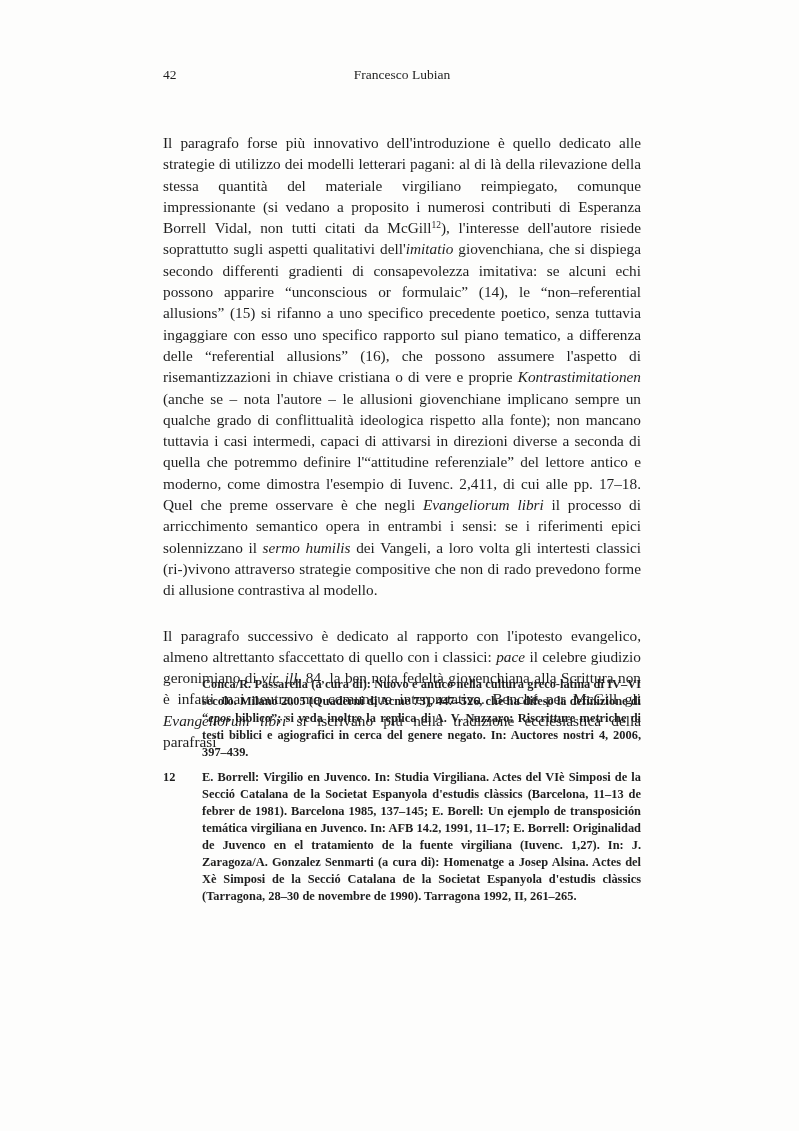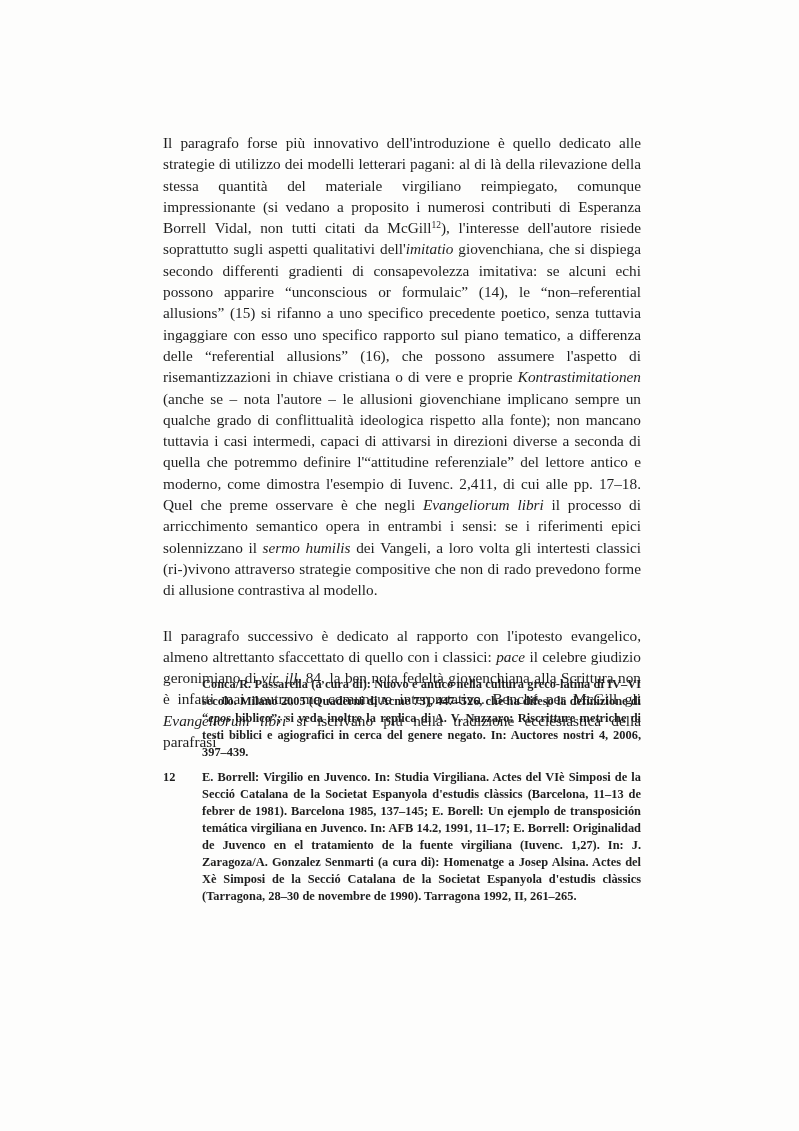--- a/index.html
+++ b/index.html
@@ -64,20 +64,24 @@
   .footnote-number { position: absolute; left: 0; top: 0; }
   .footnote-text { margin: 0; }
 
   em { font-style: italic; }
 </style>
 </head>
 <body>
 
 <div class="page">
 
+  <header class="running-header">
+    <span class="page-number">42</span>
+    <span class="running-head">Francesco Lubian</span>
+  </header>
 
   <main class="text-block">
     <p class="body-para"><span>Il paragrafo forse più innovativo dell'introduzione è quello dedicato alle strategie di utilizzo dei modelli letterari pagani: al di là della rilevazione della stessa quantità del materiale virgiliano reimpiegato, comunque impressionante (si vedano a proposito i numerosi contributi di Esperanza Borrell Vidal, non tutti citati da McGill</span><sup>12</sup><span>), l'interesse dell'autore risiede soprattutto sugli aspetti qualitativi dell'</span><em>imitatio</em><span> giovenchiana, che si dispiega secondo differenti gradienti di consapevolezza imitativa: se alcuni echi possono apparire “unconscious or formulaic” (14), le “non–referential allusions” (15) si rifanno a uno specifico precedente poetico, senza tuttavia ingaggiare con esso uno specifico rapporto sul piano tematico, a differenza delle “referential allusions” (16), che possono assumere l'aspetto di risemantizzazioni in chiave cristiana o di vere e proprie </span><em>Kontrastimitationen</em><span> (anche se – nota l'autore – le allusioni giovenchiane implicano sempre un qualche grado di conflittualità ideologica rispetto alla fonte); non mancano tuttavia i casi intermedi, capaci di attivarsi in direzioni diverse a seconda di quella che potremmo definire l'“attitudine referenziale” del lettore antico e moderno, come dimostra l'esempio di Iuvenc. 2,411, di cui alle pp. 17–18. Quel che preme osservare è che negli </span><em>Evangeliorum libri</em><span> il processo di arricchimento semantico opera in entrambi i sensi: se i riferimenti epici solennizzano il </span><em>sermo humilis</em><span> dei Vangeli, a loro volta gli intertesti classici (ri-)vivono attraverso strategie compositive che non di rado prevedono forme di allusione contrastiva al modello.</span></p>
     <p class="body-para"><span>Il paragrafo successivo è dedicato al rapporto con l'ipotesto evangelico, almeno altrettanto sfaccettato di quello con i classici: </span><em>pace</em><span> il celebre giudizio geronimiano di </span><em>vir. ill.</em><span> 84, la ben nota fedeltà giovenchiana alla Scrittura non è infatti mai neutra, ma comunque interpretativa. Benché per McGill gli </span><em>Evangeliorum libri</em><span> si iscrivano più nella tradizione ecclesiastica della parafrasi</span></p>
   </main>
 
   <section class="footnotes">
     <div class="footnote footnote--continuation">
       <p class="footnote-text"><span>Conca/R. Passarella (a cura di): Nuovo e antico nella cultura greco-latina di IV–VI secolo. Milano 2005 (Quaderni di Acme 73), 447–526, che ha difeso la definizione di “</span><em>epos</em><span> biblico”; si veda inoltre la replica di A. V. Nazzaro: Riscritture metriche di testi biblici e agiografici in cerca del genere negato. In: Auctores nostri 4, 2006, 397–439.</span></p>
     </div>

